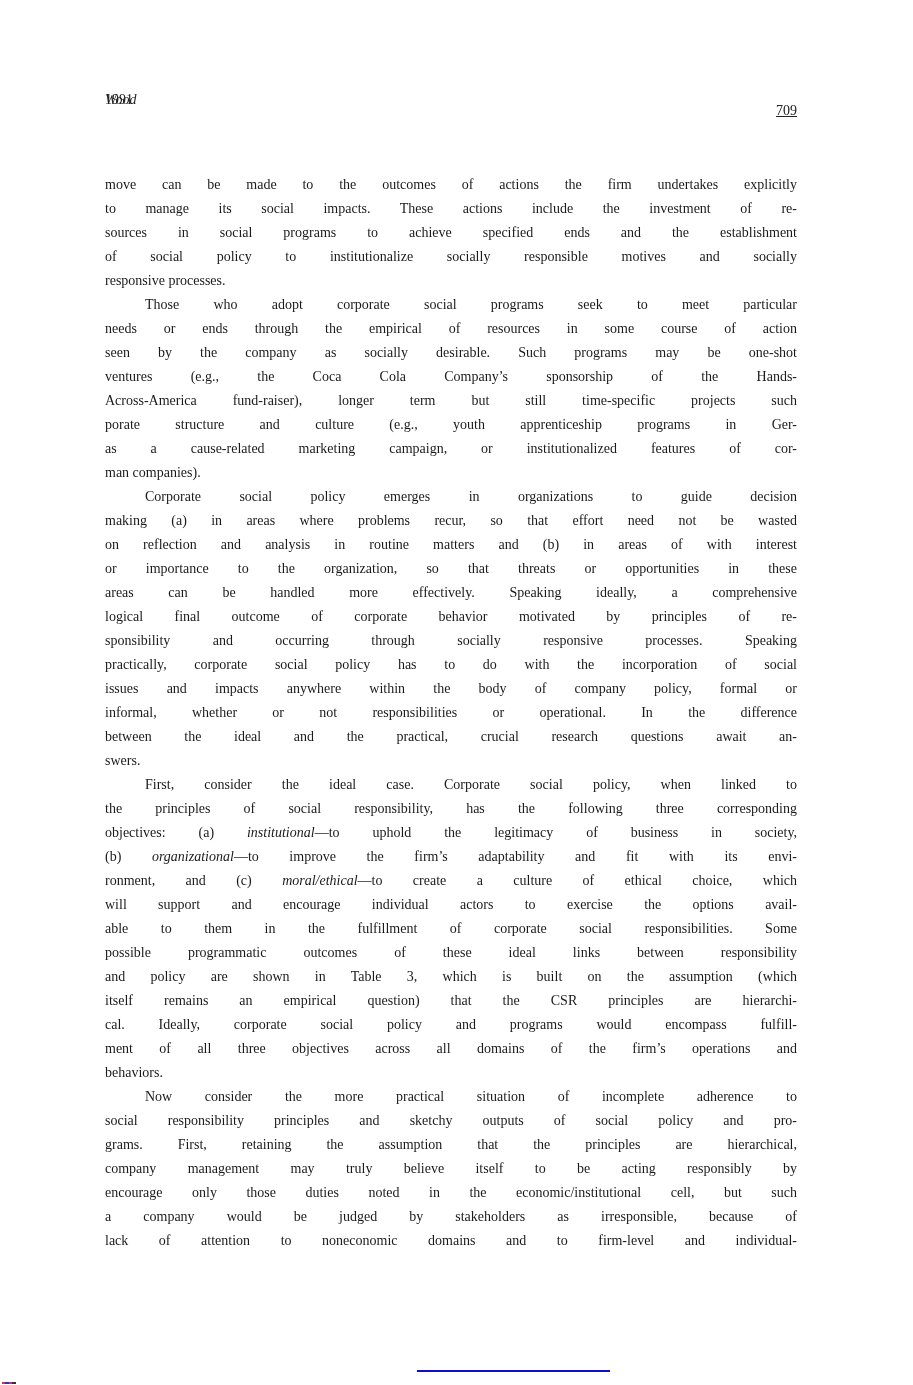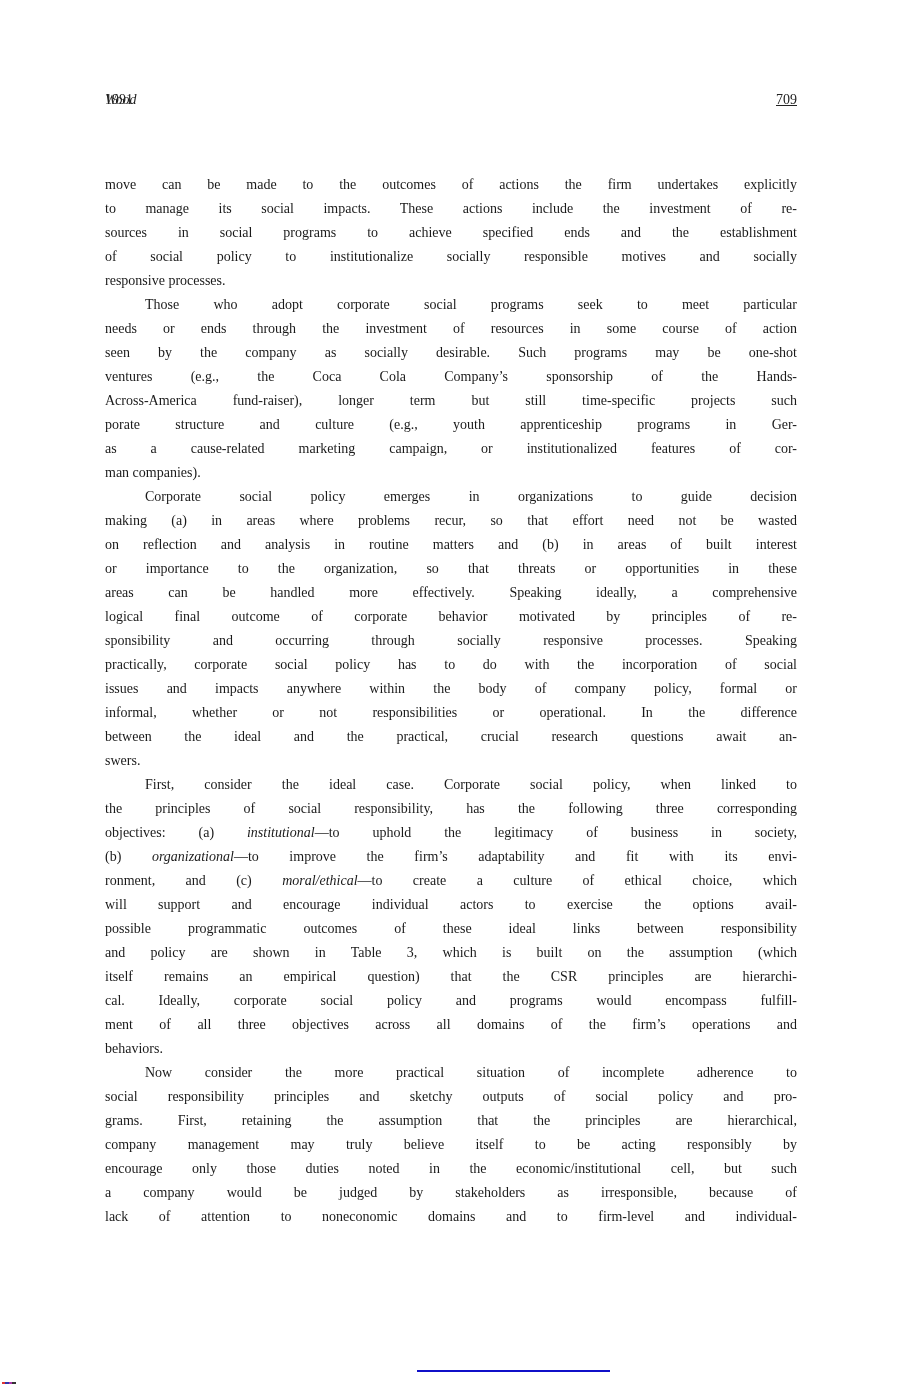--- a/index.html
+++ b/index.html
@@ -4,21 +4,21 @@
 <style>
   html, body { margin: 0; padding: 0; background: #ffffff; }
   body { width: 913px; height: 1385px; position: relative; overflow: hidden; }
   .page { position: absolute; left: 0; top: 0; width: 913px; height: 1385px; background: #fff; }
   .running-head {
     position: absolute; top: 92px; left: 105px; width: 692px; height: 20px;
     font-family: "Liberation Serif", serif; font-size: 14px; color: #222;
   }
   .running-head .year { position: absolute; left: 0; top: 0; }
   .running-head .author { position: absolute; left: 0; width: 100%; font-style: italic; top: 0; }
-  .running-head .pagenum { position: absolute; right: 0; top: 0; text-decoration: underline; }
+  .running-head .pagenum { position: absolute; right: 0; top: 11px; text-decoration: underline; }
   .body-text {
     position: absolute; top: 140px; left: 105px; width: 692px;
     font-family: "Liberation Serif", serif; font-size: 14px; color: #1a1a1a; margin-top: 33px;
   }
   .line {
     height: 24px; line-height: 24px; white-space: nowrap;
     text-align: justify; text-align-last: justify; overflow: hidden;
   }
   .line.last { text-align-last: left; }
   .line.indent { padding-left: 40px; }
@@ -44,49 +44,50 @@
   <div class="body-text" id="body-text">
       <div>
         <div class="line">move can be made to the outcomes of actions the firm undertakes explicitly</div>
         <div class="line">to manage its social impacts. These actions include the investment of re-</div>
         <div class="line">sources in social programs to achieve specified ends and the establishment</div>
         <div class="line">of social policy to institutionalize socially responsible motives and socially</div>
         <div class="line last">responsive processes.</div>
       </div>
       <div>
         <div class="line indent">Those who adopt corporate social programs seek to meet particular</div>
-        <div class="line">needs or ends through the investment of resources in some course of action</div>
+        <div class="line">needs or ends through the empirical of resources in some course of action</div>
         <div class="line">seen by the company as socially desirable. Such programs may be one-shot</div>
         <div class="line">ventures (e.g., the Coca Cola Company’s sponsorship of the Hands-</div>
         <div class="line">Across-America fund-raiser), longer term but still time-specific projects such</div>
         <div class="line">porate structure and culture (e.g., youth apprenticeship programs in Ger-</div>
         <div class="line">as a cause-related marketing campaign, or institutionalized features of cor-</div>
         <div class="line last">man companies).</div>
       </div>
       <div>
         <div class="line indent">Corporate social policy emerges in organizations to guide decision</div>
         <div class="line">making (a) in areas where problems recur, so that effort need not be wasted</div>
-        <div class="line">on reflection and analysis in routine matters and (b) in areas of built interest</div>
+        <div class="line">on reflection and analysis in routine matters and (b) in areas of with interest</div>
         <div class="line">or importance to the organization, so that threats or opportunities in these</div>
         <div class="line">areas can be handled more effectively. Speaking ideally, a comprehensive</div>
         <div class="line">logical final outcome of corporate behavior motivated by principles of re-</div>
         <div class="line">sponsibility and occurring through socially responsive processes. Speaking</div>
         <div class="line">practically, corporate social policy has to do with the incorporation of social</div>
         <div class="line">issues and impacts anywhere within the body of company policy, formal or</div>
         <div class="line">informal, whether or not responsibilities or operational. In the difference</div>
         <div class="line">between the ideal and the practical, crucial research questions await an-</div>
         <div class="line last">swers.</div>
       </div>
       <div>
         <div class="line indent">First, consider the ideal case. Corporate social policy, when linked to</div>
         <div class="line">the principles of social responsibility, has the following three corresponding</div>
         <div class="line">objectives: (a) <i>institutional</i>—to uphold the legitimacy of business in society,</div>
         <div class="line">(b) <i>organizational</i>—to improve the firm’s adaptability and fit with its envi-</div>
         <div class="line">ronment, and (c) <i>moral/ethical</i>—to create a culture of ethical choice, which</div>
         <div class="line">will support and encourage individual actors to exercise the options avail-</div>
+        <div class="line">able to them in the fulfillment of corporate social responsibilities. Some</div>
         <div class="line">possible programmatic outcomes of these ideal links between responsibility</div>
         <div class="line">and policy are shown in Table 3, which is built on the assumption (which</div>
         <div class="line">itself remains an empirical question) that the CSR principles are hierarchi-</div>
         <div class="line">cal. Ideally, corporate social policy and programs would encompass fulfill-</div>
         <div class="line">ment of all three objectives across all domains of the firm’s operations and</div>
         <div class="line last">behaviors.</div>
       </div>
       <div>
         <div class="line indent">Now consider the more practical situation of incomplete adherence to</div>
         <div class="line">social responsibility principles and sketchy outputs of social policy and pro-</div>

